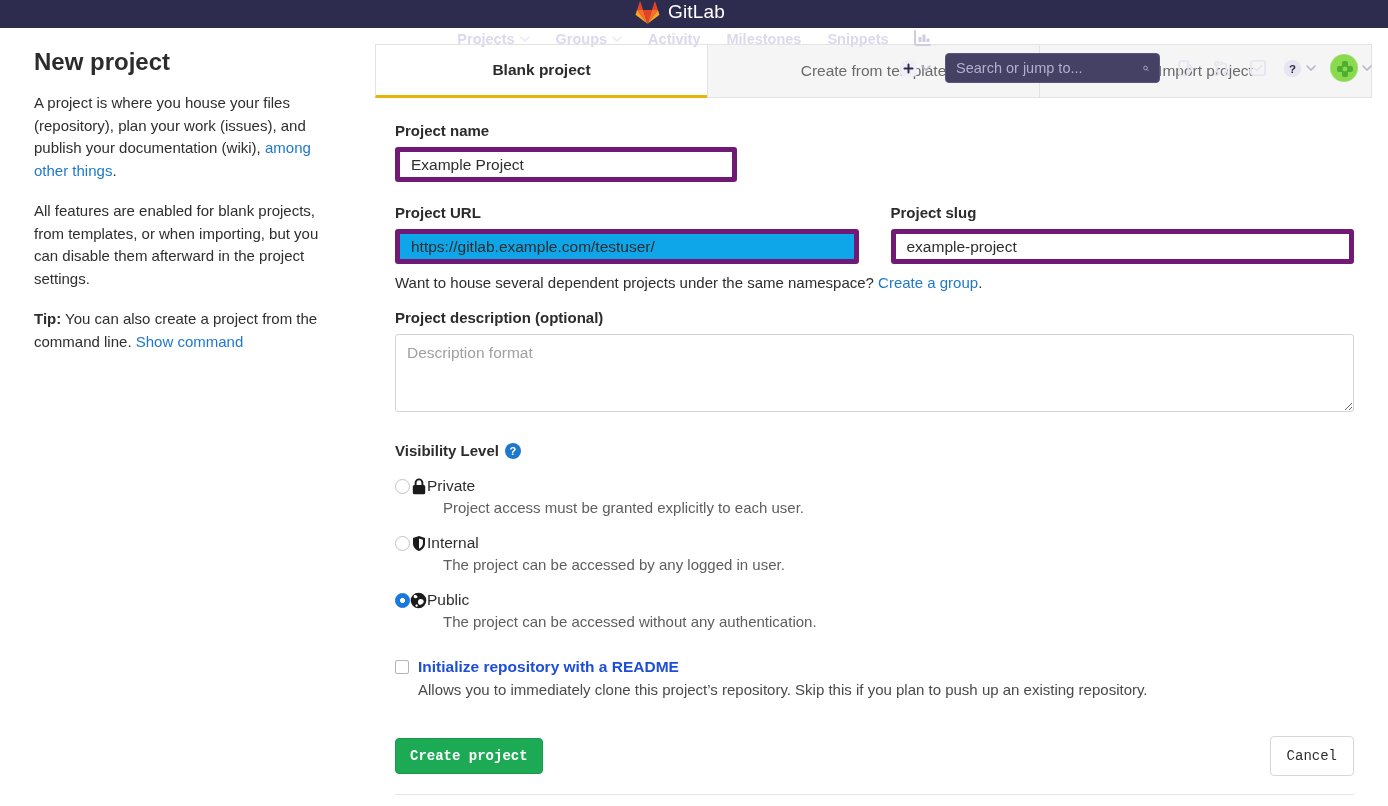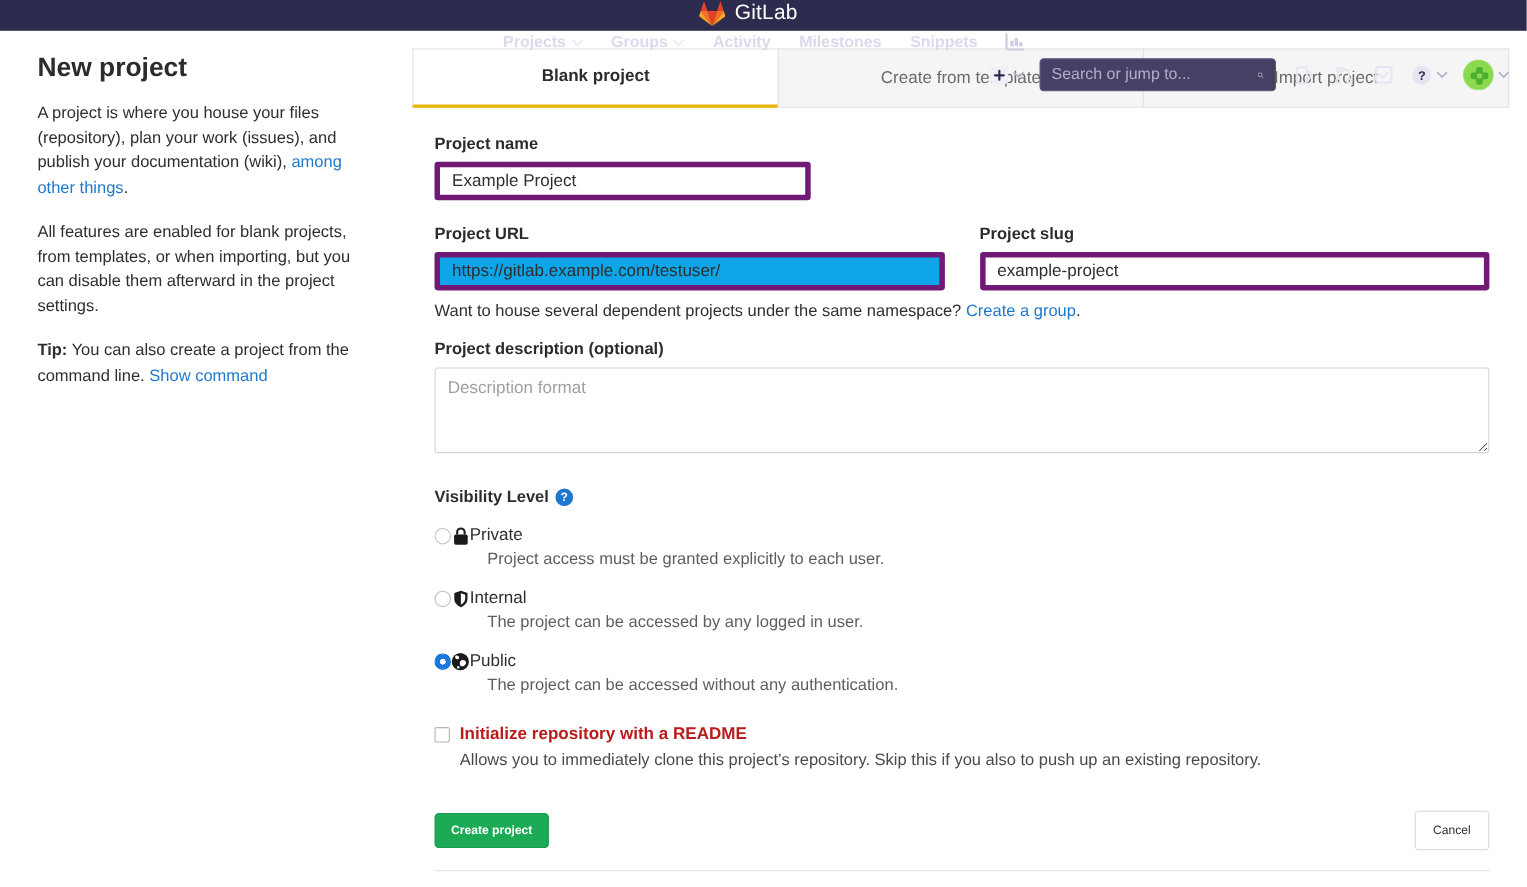--- a/index.html
+++ b/index.html
@@ -53,25 +53,25 @@
   .vis-head .fld-label { margin-bottom:0; }
   .radio-row { display:flex; align-items:center; margin-top:18px; }
   .radio, .checkbox { width:15px; height:15px; flex:none; cursor:pointer; }
   .radio { border-radius:50%; border:1px solid #c3c3c3; background:#fff; position:relative; }
   .radio.checked { border:1px solid #0f6fd7; background:radial-gradient(circle, #ffffff 0 2.6px, #1879e0 2.7px); }
   .radio-label { font-size:15.5px; color:#2e2e2e; }
   .radio-desc { font-size:15px; color:#5e5e5e; margin:4px 0 0 48px; }
   .vis-icon { width:17px; display:flex; justify-content:center; }
   .checkbox { width:14px; height:14px; border:1px solid #b5b5b5; border-radius:2px; background:#fff; }
   .chk-row { display:flex; align-items:center; gap:9px; margin-top:28px; }
-  .chk-label { font-size:15.5px; font-weight:700; color:#b91c1c; }
+  .chk-label { font-size:15.5px; font-weight:700; color:#1d4ed8; }
   .chk-desc { font-size:15px; color:#4a4a4a; margin:5px 0 0 23px; }
 
   .btn-row { display:flex; align-items:center; margin-top:38px; padding-bottom:18px; border-bottom:1px solid #e5e5e5; }
-  .btn { font-size:11px; border-radius:4px; padding:9px 14px; cursor:pointer; font-family:Liberation Sans, sans-serif;text-align:right; }
+  .btn { font-size:14px; border-radius:4px; padding:9px 14px; cursor:pointer; font-family:Liberation Mono, monospace;text-align:right; }
   .btn-green { background:#1caa55; border:1px solid #179a4c; color:#fff; font-weight:600; }
   .btn-cancel { margin-left:auto; background:#fff; border:1px solid #d6d6d6; color:#2e2e2e; padding:11px 16px; }
 
   .qmark { width:16px; height:16px; border-radius:50%; background:#1f78cb; color:#fff; font-size:11px; font-weight:700; display:flex; align-items:center; justify-content:center; cursor:pointer; }
 </style>
 </head>
 <body>
 
 <header class="navbar">
   <div class="brand">
@@ -280,21 +280,21 @@
         </div>
         <div class="radio-desc">The project can be accessed without any authentication.</div>
       </div>
 
       
       <div>
         <div class="chk-row">
           <span class="checkbox"></span>
           <span class="chk-label">Initialize repository with a README</span>
         </div>
-        <div class="chk-desc">Allows you to immediately clone this project’s repository. Skip this if you also to push up an existing repository.</div>
+        <div class="chk-desc">Allows you to immediately clone this project’s repository. Skip this if you plan to push up an existing repository.</div>
       </div>
 
       <div class="btn-row">
         <button class="btn btn-green">Create project</button>
         <button class="btn btn-cancel">Cancel</button>
       </div>
 
     </form>
   </main>
 </div>

